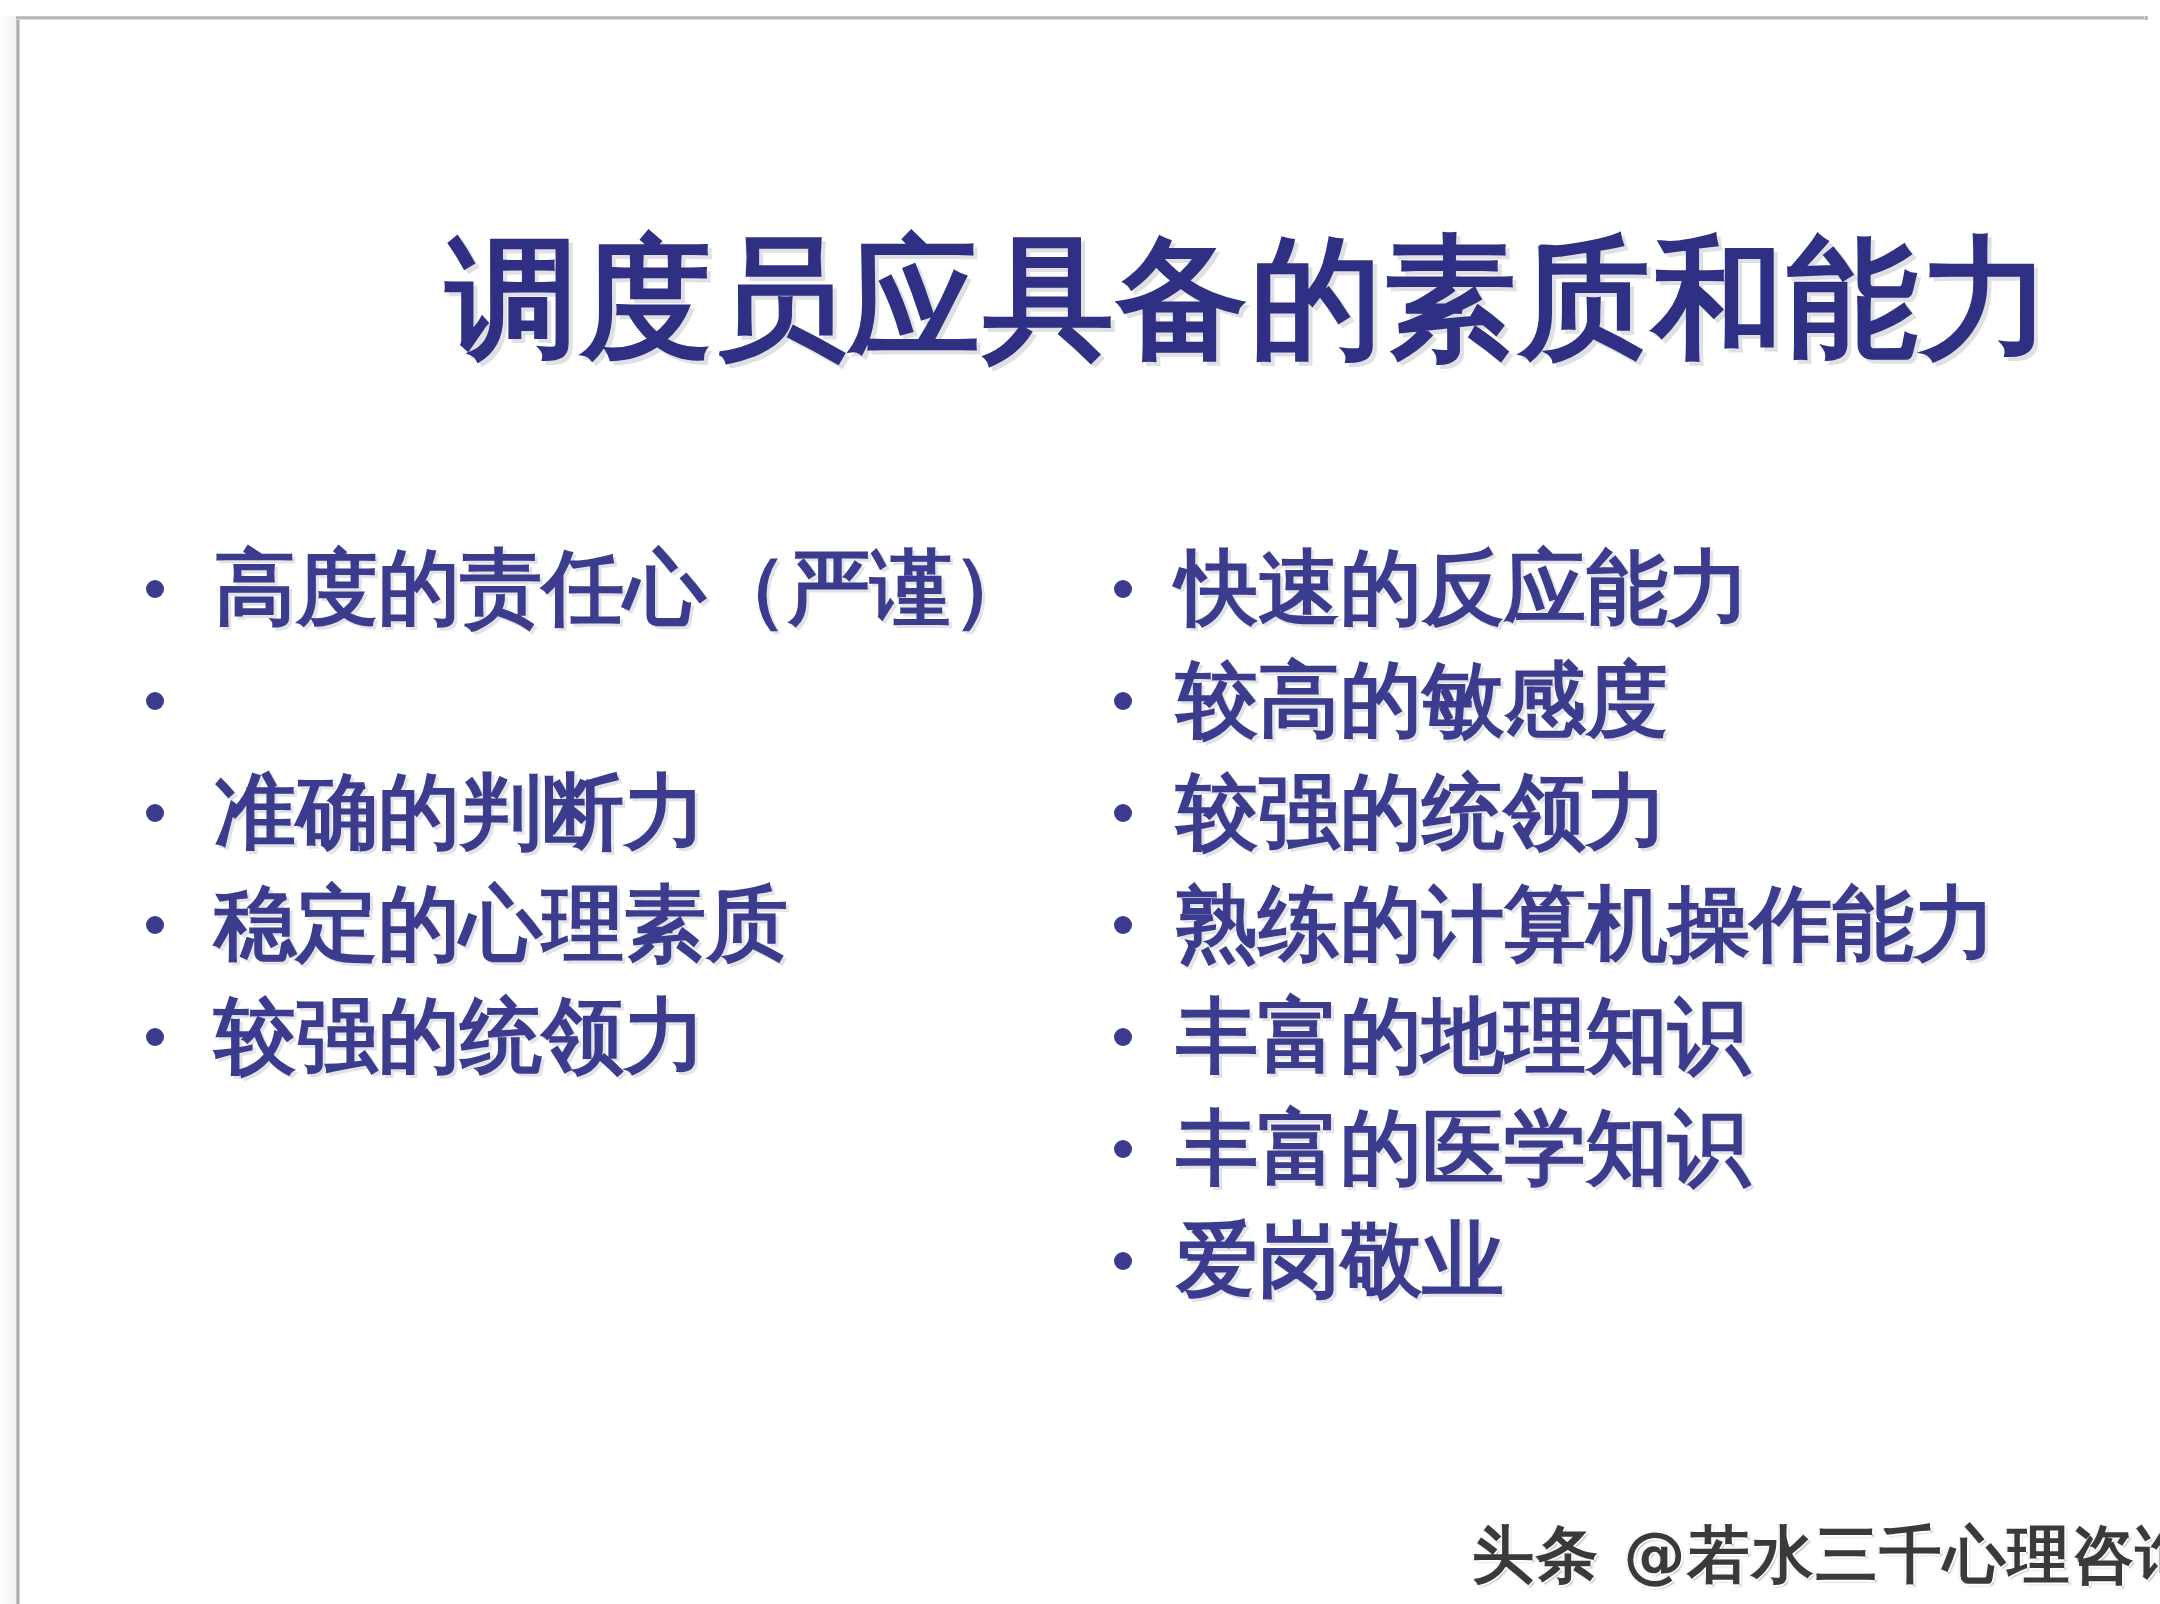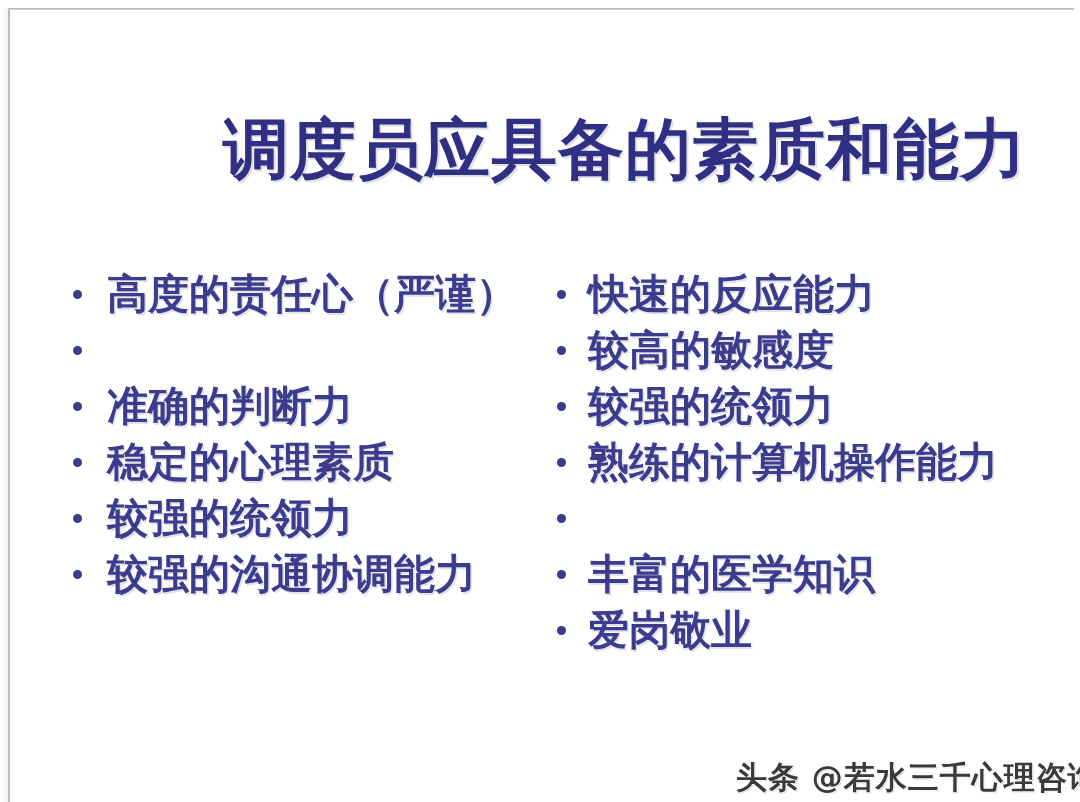--- a/index.html
+++ b/index.html
@@ -158,24 +158,20 @@
         <div class="bullet-row">
           <span class="bullet-dot"></span>
           <span class="bullet-text">稳定的心理素质</span>
         </div>
 
         <div class="bullet-row">
           <span class="bullet-dot"></span>
           <span class="bullet-text">较强的统领力</span>
         </div>
 
-        <div class="bullet-row">
-          <span class="bullet-dot"></span>
-          <span class="bullet-text">较强的沟通协调能力</span>
-        </div>
 
       </div>
 
       <div class="col col-right">
 
         <div class="bullet-row">
           <span class="bullet-dot"></span>
           <span class="bullet-text">快速的反应能力</span>
         </div>
 
@@ -189,20 +185,21 @@
           <span class="bullet-text">较强的统领力</span>
         </div>
 
         <div class="bullet-row">
           <span class="bullet-dot"></span>
           <span class="bullet-text">熟练的计算机操作能力</span>
         </div>
 
         <div class="bullet-row">
           <span class="bullet-dot"></span>
+          <span class="bullet-text">丰富的地理知识</span>
         </div>
 
         <div class="bullet-row">
           <span class="bullet-dot"></span>
           <span class="bullet-text">丰富的医学知识</span>
         </div>
 
         <div class="bullet-row">
           <span class="bullet-dot"></span>
           <span class="bullet-text">爱岗敬业</span>

